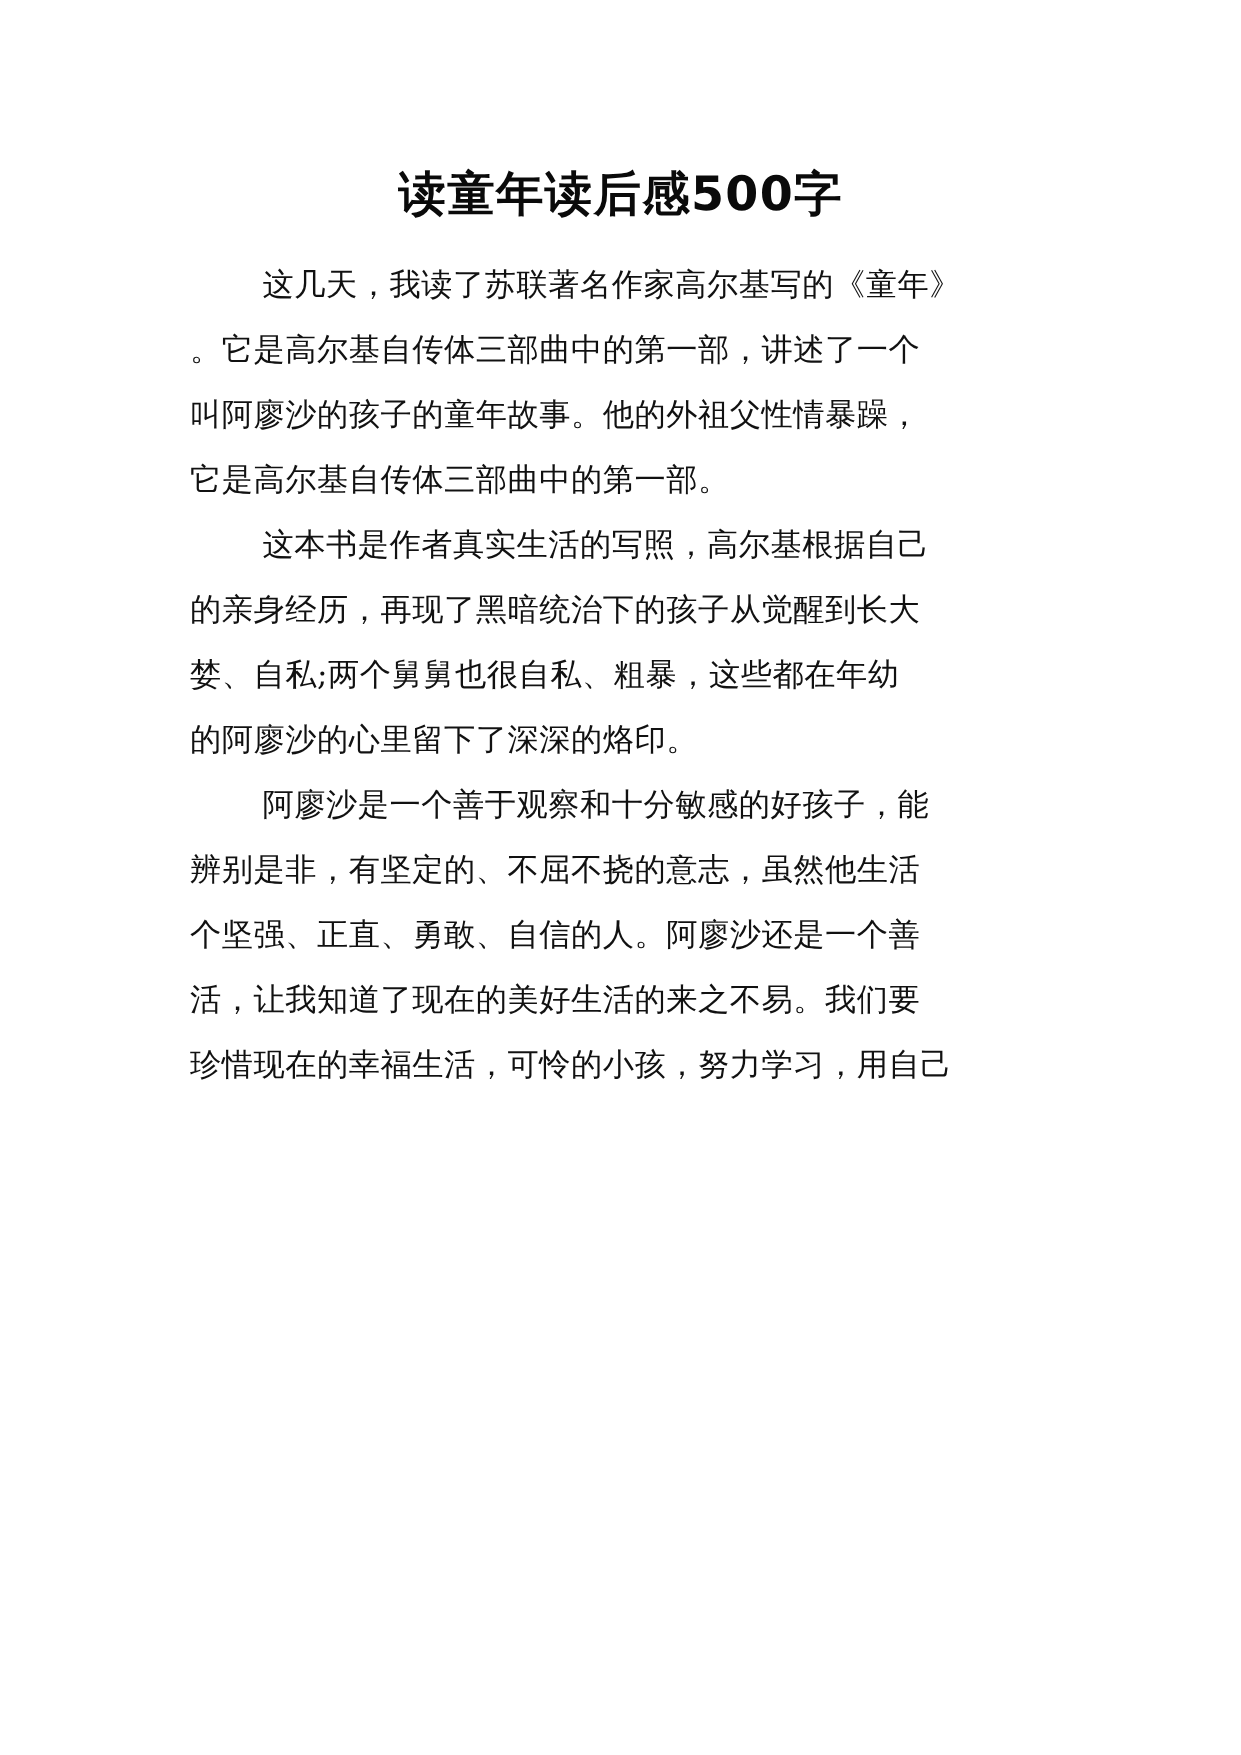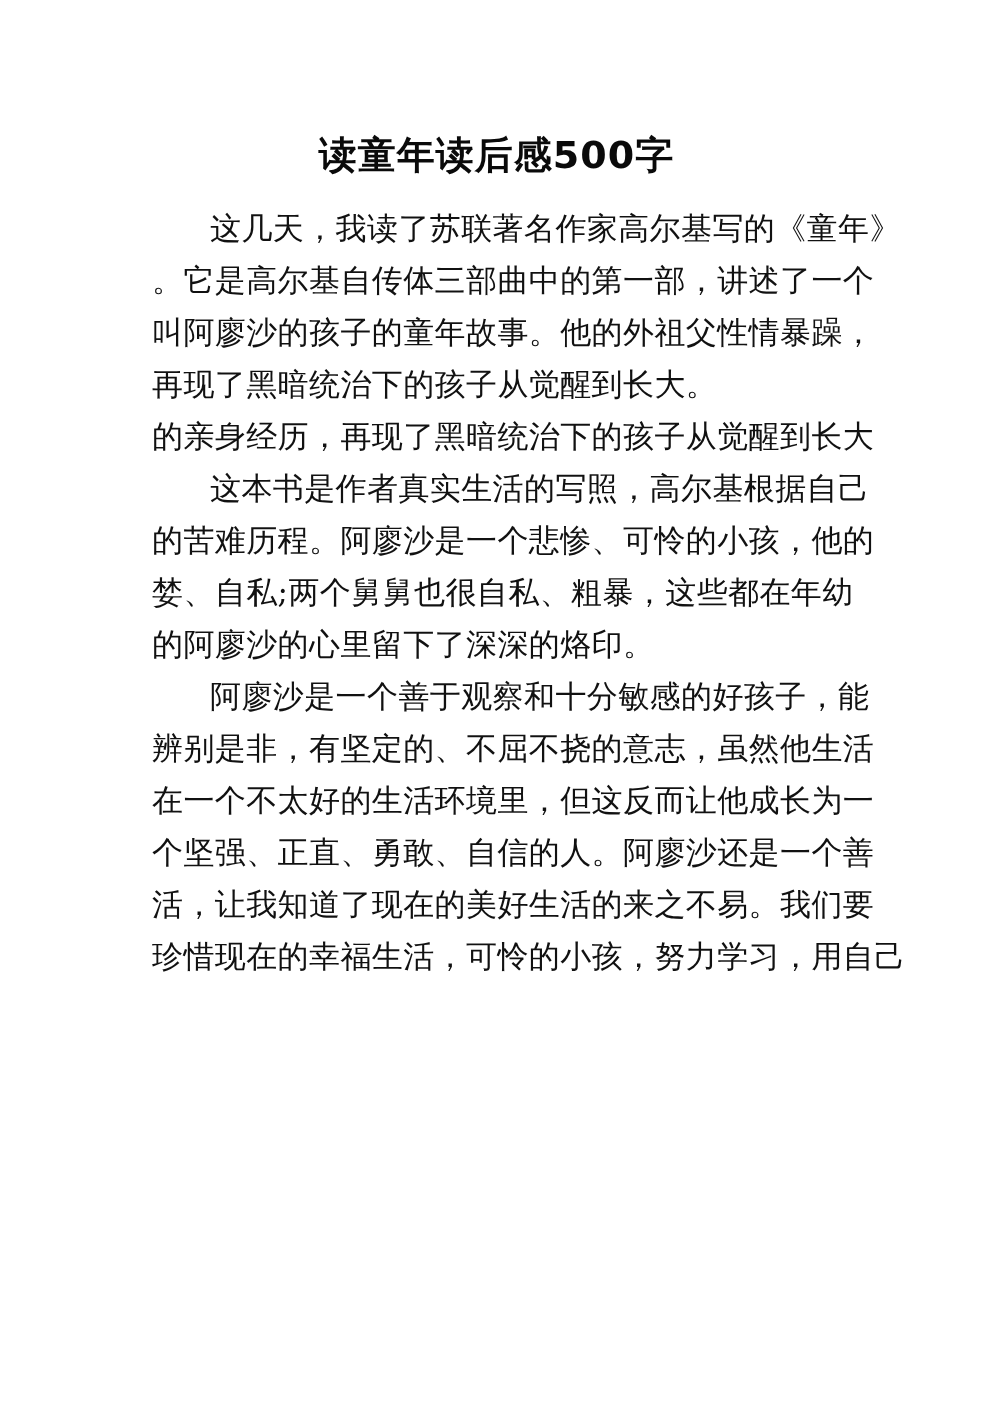--- a/index.html
+++ b/index.html
@@ -39,56 +39,54 @@
       position: absolute;
       left: 152px;
       top: 202px;
       width: 700px;
     }
     .line {
       display: block;
       height: 52px;
       line-height: 52px;
       font-family: "DejaVu Serif", "Liberation Serif", serif;
-      font-size: 31px;
+      font-size: 25px;
       white-space: nowrap;
       color: #111111;
       letter-spacing: 0.4px;
     }
     .line.indent {
       padding-left: 58px;
     }
   </style>
 </head>
 <body>
 
 <div class="page">
   <div class="title">读童年读后感500字</div>
 
   <div class="body-text">
 
     <div>
       <span class="line indent">这几天，我读了苏联著名作家高尔基写的《童年》</span>
       <span class="line">。它是高尔基自传体三部曲中的第一部，讲述了一个</span>
       <span class="line">叫阿廖沙的孩子的童年故事。他的外祖父性情暴躁，</span>
-      <span class="line">再现了黑暗统治下的孩子从觉醒到长大。</span>
+      <span class="line">它是高尔基自传体三部曲中的第一部。</span>
     </div>
 
     <div>
+      <span class="line indent">这本书是作者真实生活的写照，高尔基根据自己</span>
       <span class="line">的亲身经历，再现了黑暗统治下的孩子从觉醒到长大</span>
-      <span class="line indent">这本书是作者真实生活的写照，高尔基根据自己</span>
-      <span class="line">的苦难历程。阿廖沙是一个悲惨、可怜的小孩，他的</span>
       <span class="line">婪、自私;两个舅舅也很自私、粗暴，这些都在年幼</span>
       <span class="line">的阿廖沙的心里留下了深深的烙印。</span>
     </div>
 
     <div>
       <span class="line indent">阿廖沙是一个善于观察和十分敏感的好孩子，能</span>
       <span class="line">辨别是非，有坚定的、不屈不挠的意志，虽然他生活</span>
-      <span class="line">在一个不太好的生活环境里，但这反而让他成长为一</span>
       <span class="line">个坚强、正直、勇敢、自信的人。阿廖沙还是一个善</span>
     </div>
 
     <div>
       <span class="line">活，让我知道了现在的美好生活的来之不易。我们要</span>
       <span class="line">珍惜现在的幸福生活，可怜的小孩，努力学习，用自己</span>
     </div>
   </div>
 </div>
 

